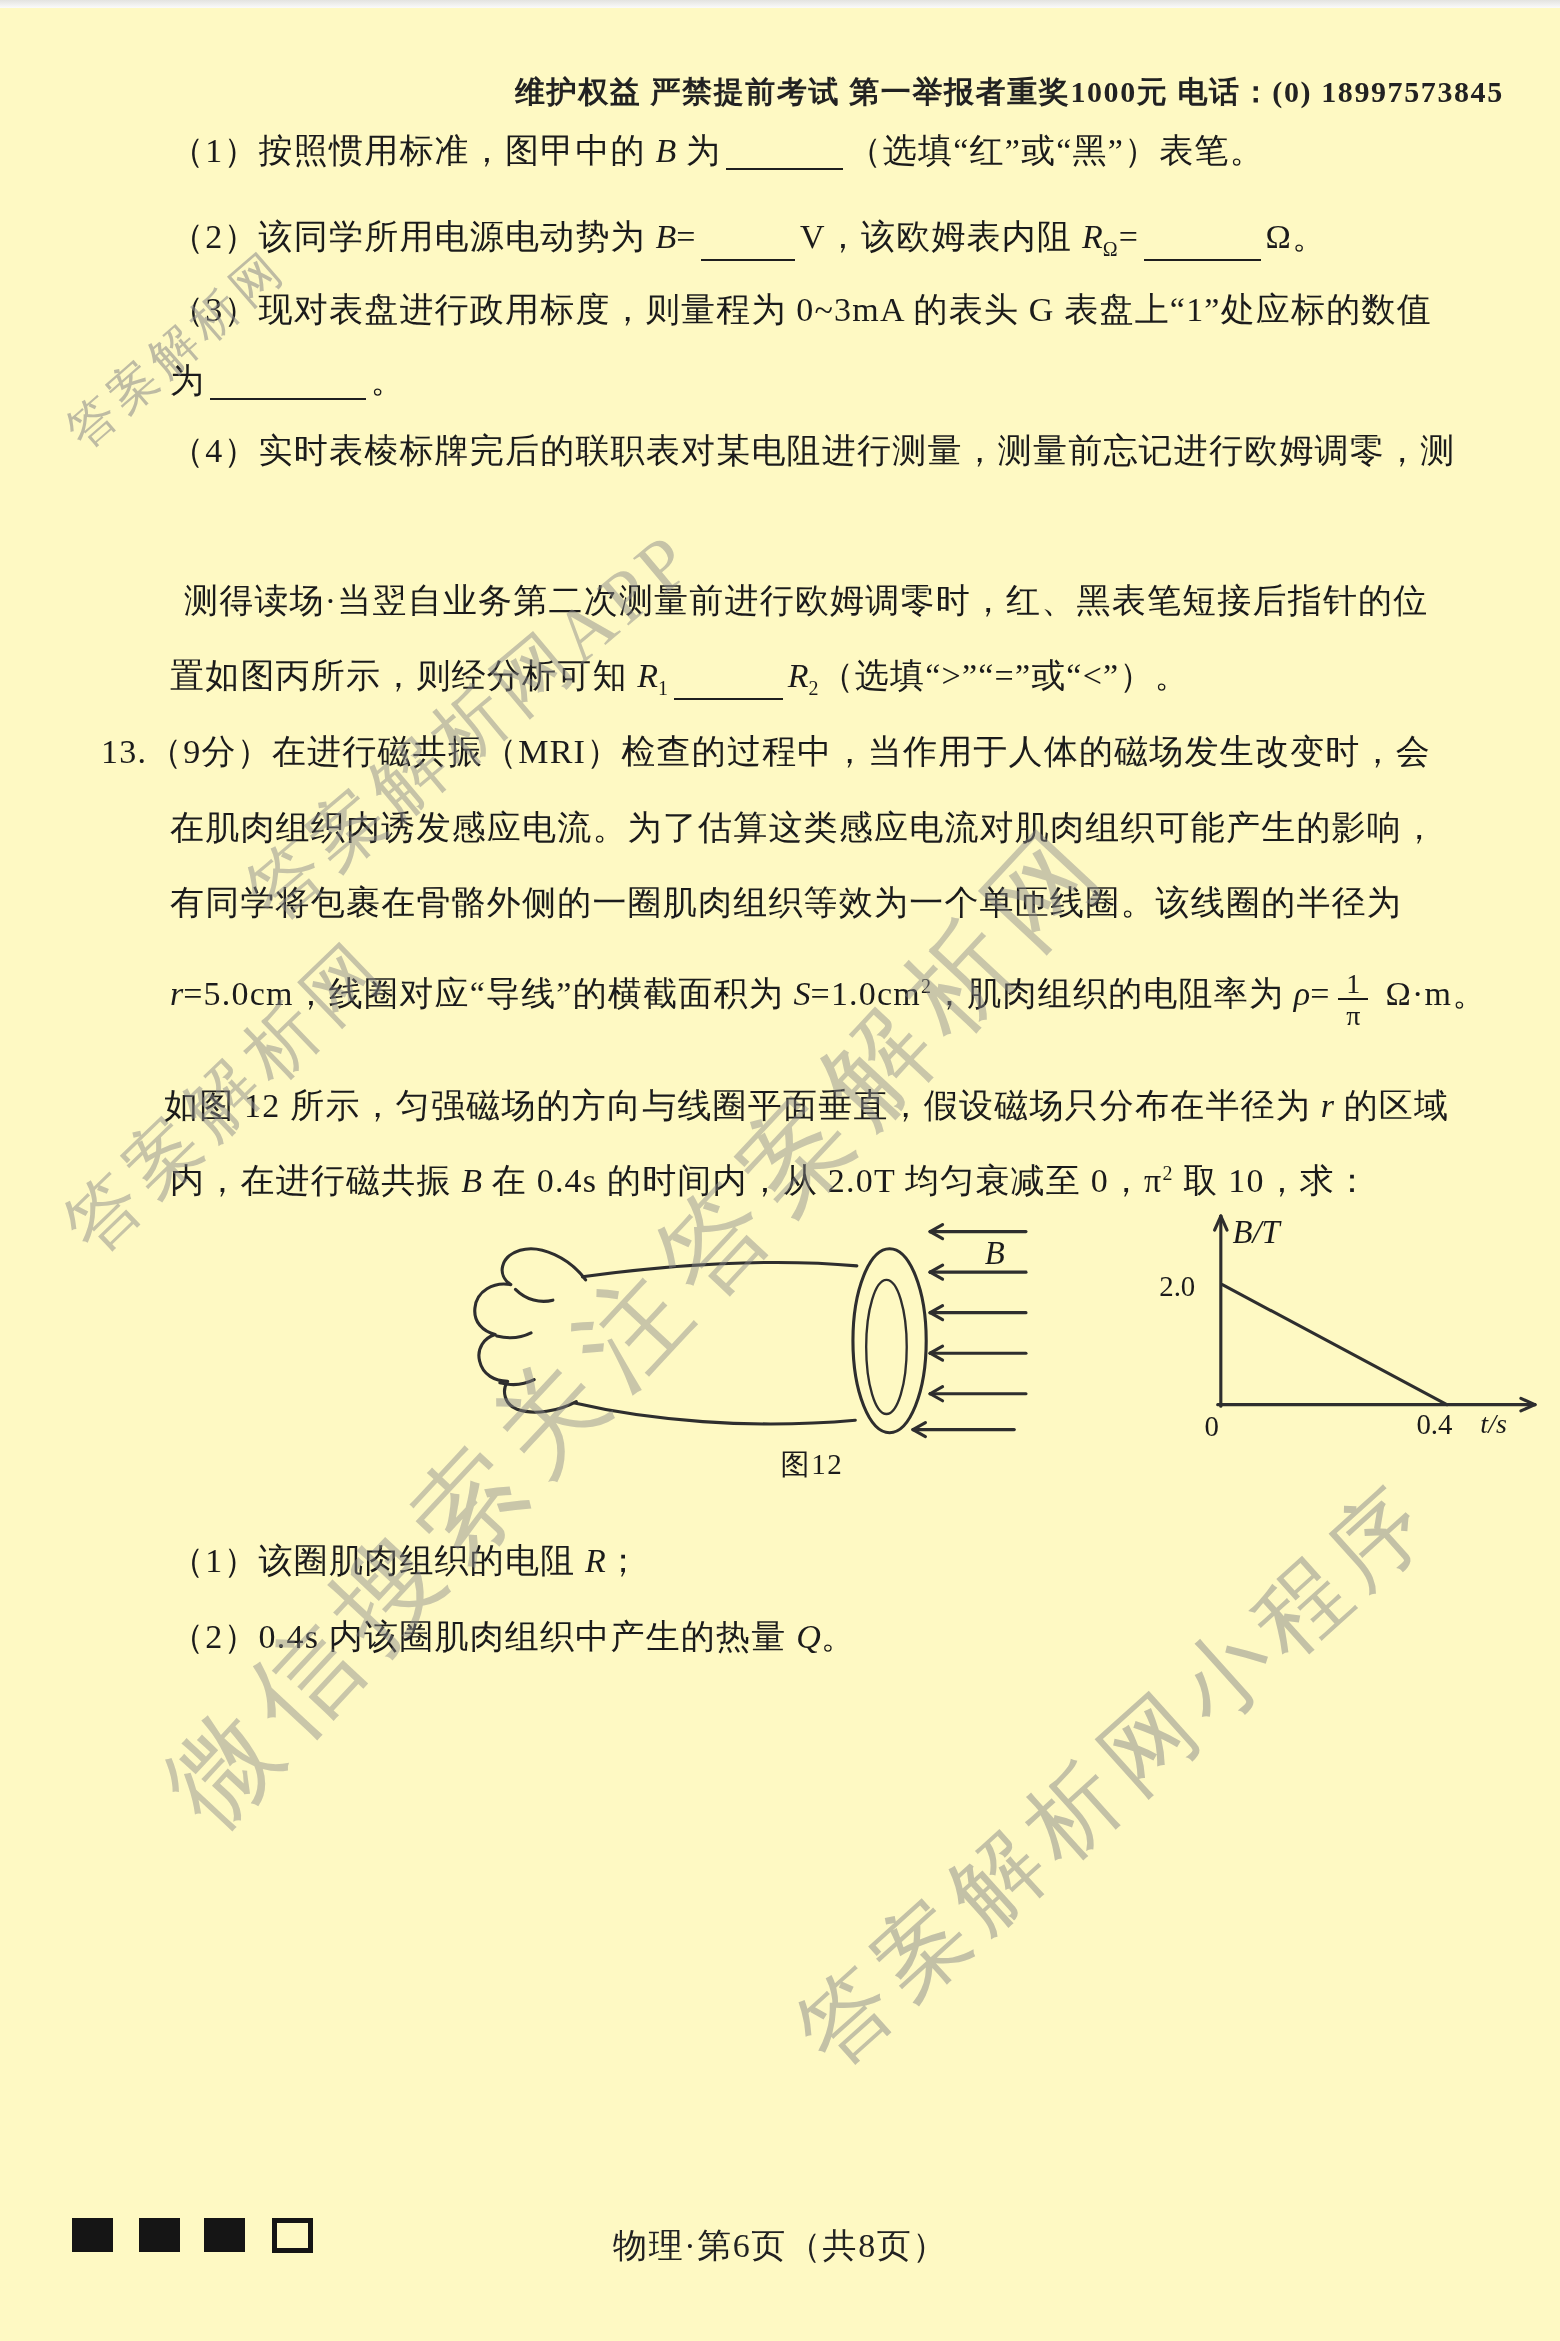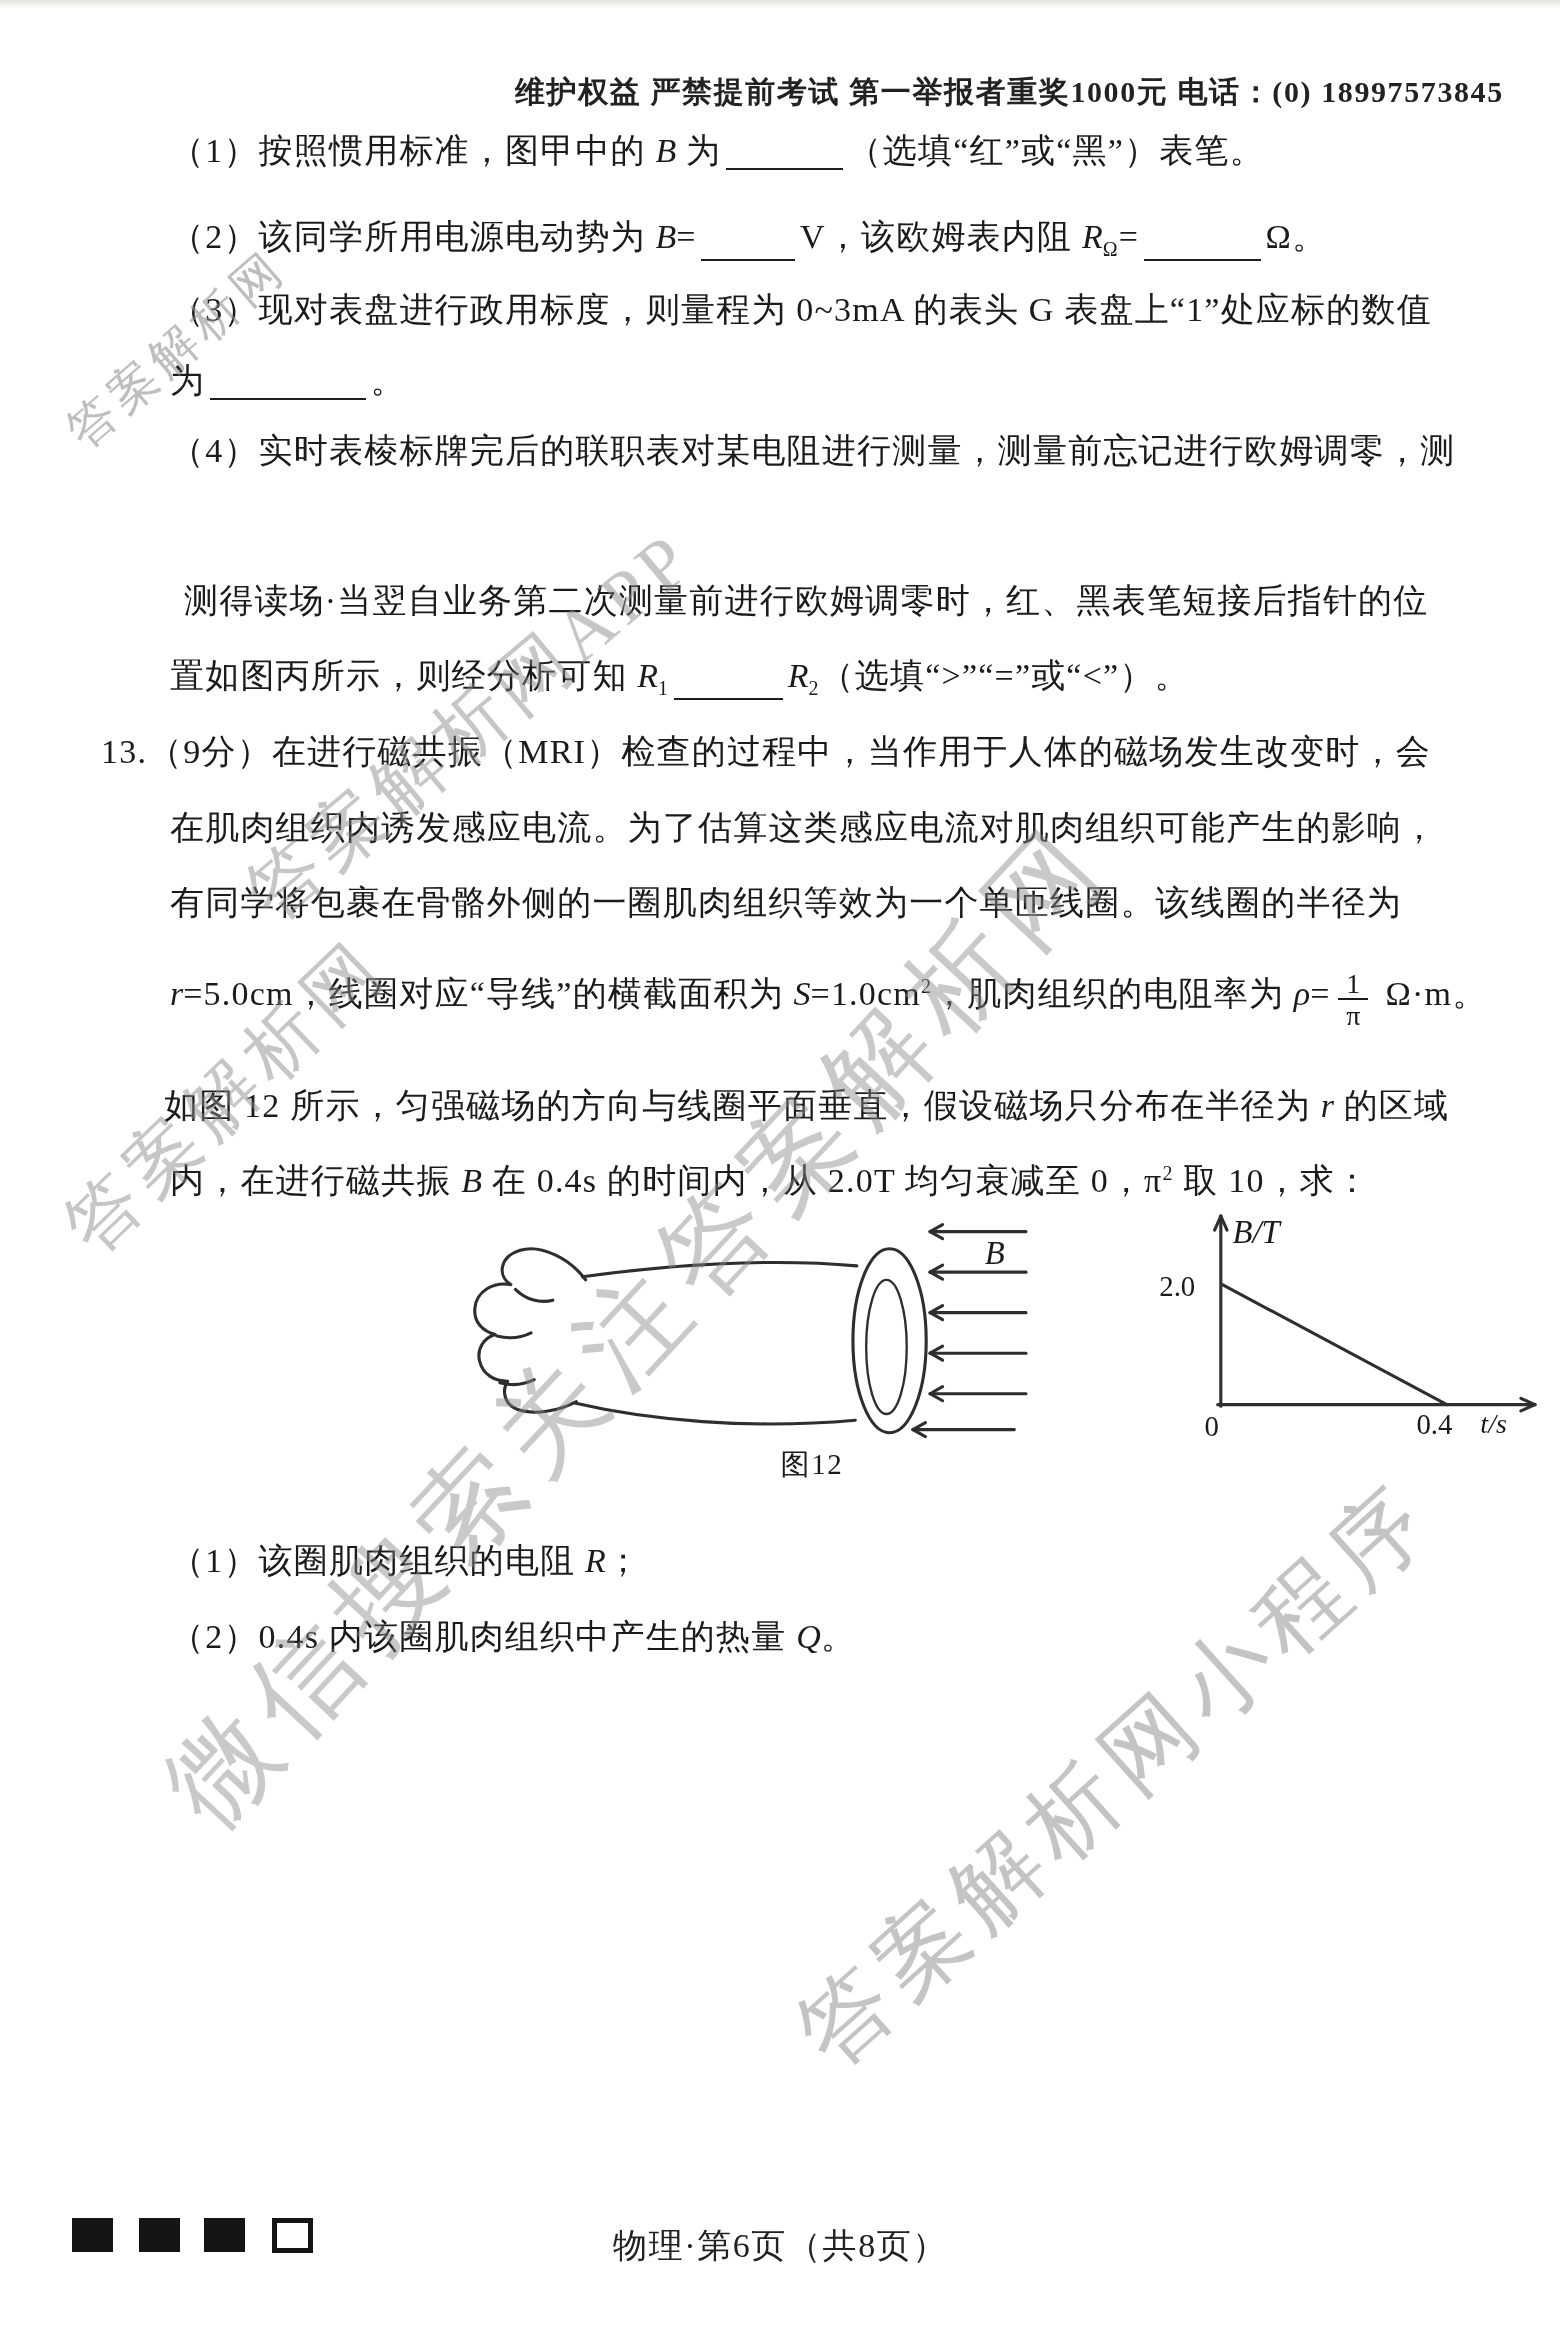--- a/index.html
+++ b/index.html
@@ -1,18 +1,18 @@
 <!DOCTYPE html>
 <html style="font-size:12.5px"><head>
 <meta charset="utf-8">
 <style>
   html,body{margin:0;padding:0;background:#888;}
   .page{
     position:relative;width:1561px;height:2342px;margin:0 auto;
-    background:#ffffff;overflow:hidden;
+    background:#fef9c3;overflow:hidden;
     font-family:"Liberation Serif","DejaVu Serif",serif;color:#1b1b1b;
   }
   .scan-top{position:absolute;left:0;top:0;width:100%;height:7.8px;
     background:linear-gradient(#e3e3e0,#fbfbfa);}
   .line{position:absolute;font-size:34px;line-height:1.15;white-space:nowrap;letter-spacing:1.2px;}
   .hdr{font-size:30px;font-weight:700;letter-spacing:1.6px;color:#222;}
   .num{margin-right:1px;}
   i.v{font-style:italic;letter-spacing:0;}
   sub{font-size:20px;}
   sup{font-size:20px;}

